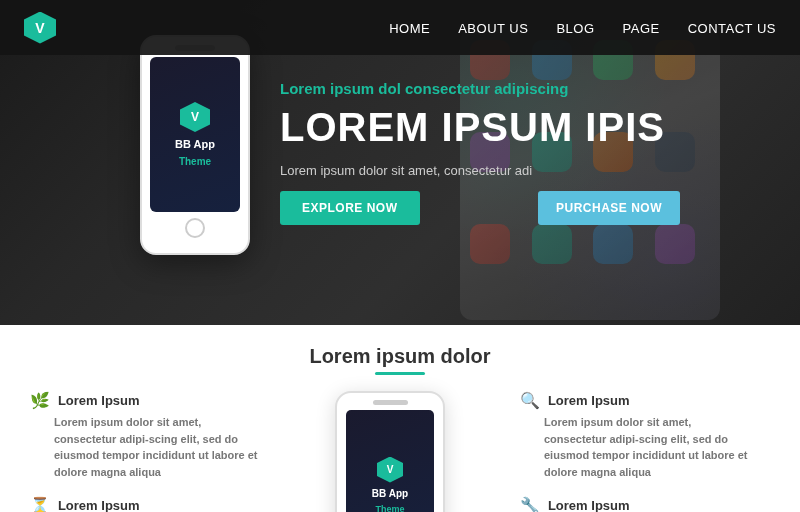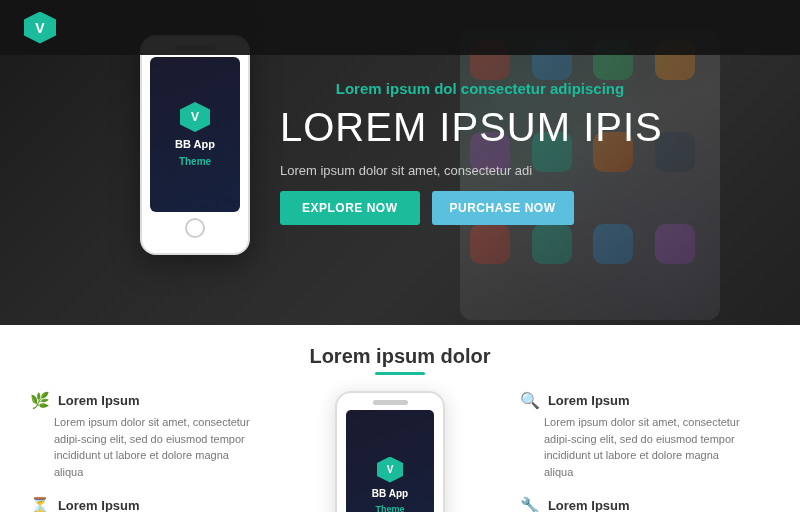--- a/index.html
+++ b/index.html
@@ -186,44 +186,44 @@
       left: 280px;
       top: 80px;
       z-index: 5;
       width: 400px;
     }
     .hero-subtitle {
       font-size: 15px;
       color: #fff;
       font-weight: 400;
       margin-bottom: 8px;
-      text-align: center;
     }
     .hero-subtitle span {
       color: #1abc9c;
       font-weight: bold;
     }
     .hero-title {
       font-size: 40px;
-      font-weight: 400;
+      font-weight: 700;
       color: #fff;
       text-transform: uppercase;
       letter-spacing: 1px;
       line-height: 1.1;
       margin-bottom: 12px;
     }
     .hero-desc {
       font-size: 13px;
       color: #ccc;
       margin-bottom: 10px;
       line-height: 1.5;
     }
     .hero-buttons {
       display: flex;
       gap: 12px;
+      justify-content: space-between;
     }
     .btn-explore {
       background: #1abc9c;
       color: #fff;
       border: none;
       padding: 10px 22px;
       font-size: 12px;
       font-weight: bold;
       letter-spacing: 0.5px;
       cursor: pointer;
@@ -296,20 +296,21 @@
     .feature-title {
       font-size: 13px;
       font-weight: bold;
       color: #333;
     }
     .feature-desc {
       font-size: 11px;
       color: #777;
       line-height: 1.5;
       padding-left: 24px;
+      font-weight: bold;
     }
 
     
     .center-phone {
       width: 110px;
       height: 200px;
       background: #fff;
       border-radius: 16px;
       border: 2px solid #ddd;
       box-shadow: 0 4px 20px rgba(0,0,0,0.15);
@@ -363,20 +364,27 @@
   </style>
 </head>
 <body>
 
 <nav class="navbar">
   <div class="nav-logo">
     <div class="nav-logo-hex">
       <span>V</span>
     </div>
   </div>
+  <ul class="nav-links">
+    <li><a href="#">HOME</a></li>
+    <li><a href="#">ABOUT US</a></li>
+    <li><a href="#">BLOG</a></li>
+    <li><a href="#">PAGE</a></li>
+    <li><a href="#">CONTACT US</a></li>
+  </ul>
 </nav>
 
 <section class="hero">
   <div class="hero-bg"></div>
 
   <div class="hero-phone-bg">
     <div class="hero-phone-apps">
       <div class="app-icon"></div>
       <div class="app-icon"></div>
       <div class="app-icon"></div>

